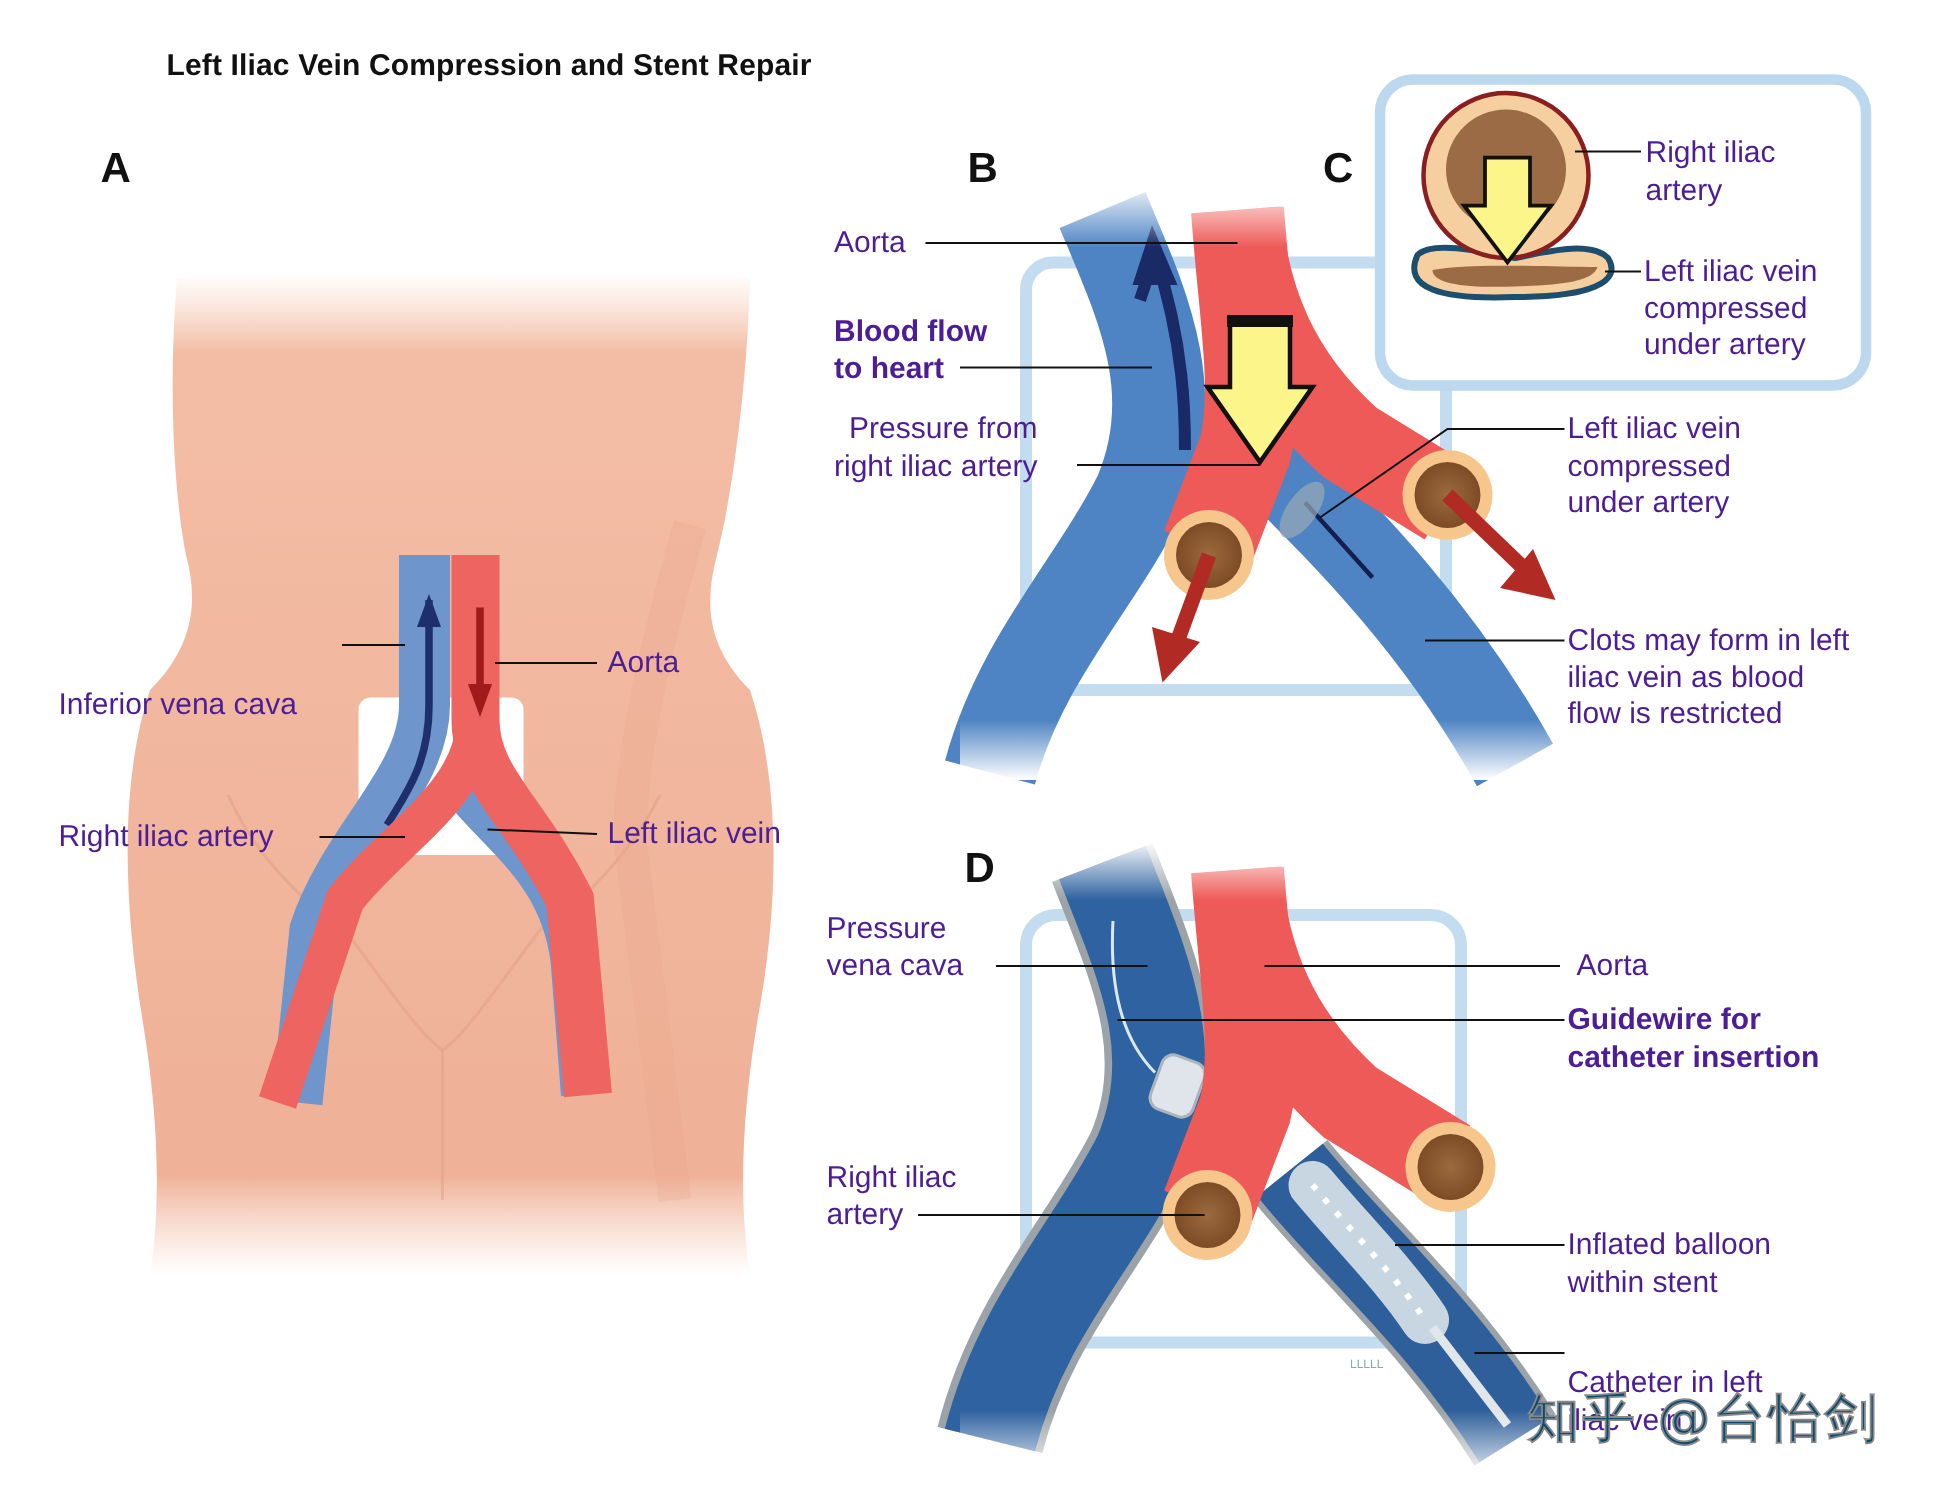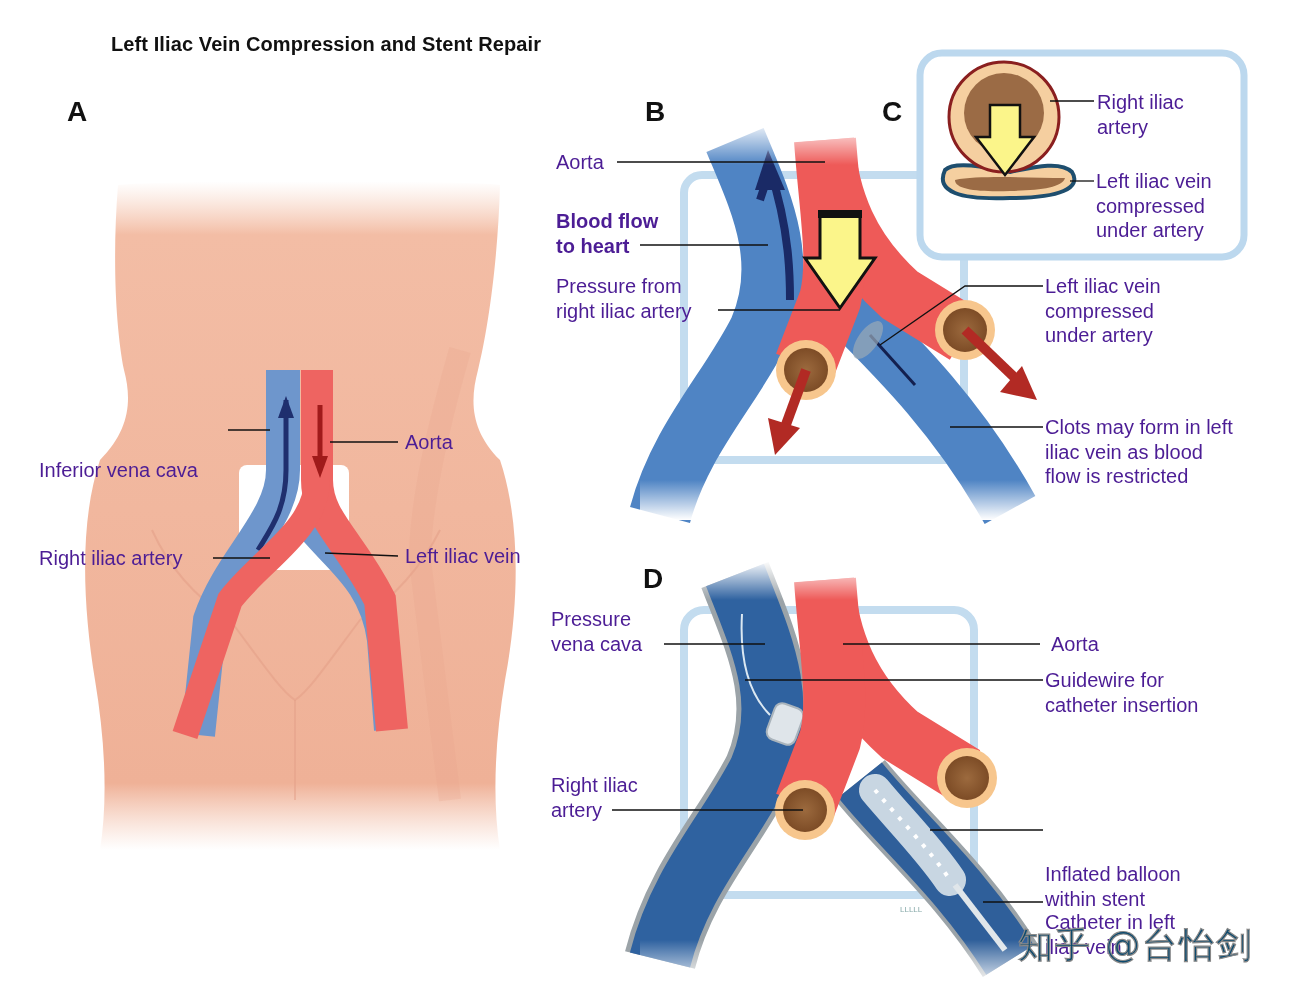--- a/index.html
+++ b/index.html
@@ -157,21 +157,21 @@
 <div class="lbl" style="left:39px;top:418px;margin-top:40px;">Inferior vena cava</div>
 <div class="lbl" style="left:405px;top:430px;">Aorta</div>
 <div class="lbl" style="left:39px;top:546px;">Right iliac artery</div>
 <div class="lbl" style="left:405px;top:544px;">Left iliac vein</div>
 
 <div class="lbl" style="left:556px;top:150px;">Aorta</div>
 <div class="lbl" style="left:556px;top:209px;font-weight:bold;">
   <div>Blood flow</div>
   <div>to heart</div>
 </div>
-<div class="lbl" style="left:556px;top:274px;">
+<div class="lbl" style="left:556px;top:274px;text-align:right;">
   <div>Pressure from</div>
   <div>right iliac artery</div>
 </div>
 <div class="lbl" style="left:1045px;top:274px;">
   <div>Left iliac vein</div>
   <div>compressed</div>
   <div>under artery</div>
 </div>
 <div class="lbl" style="left:1045px;top:415px;">
   <div>Clots may form in left</div>
@@ -187,29 +187,29 @@
   <div>Left iliac vein</div>
   <div>compressed</div>
   <div>under artery</div>
 </div>
 
 <div class="lbl" style="left:551px;top:607px;">
   <div>Pressure</div>
   <div>vena cava</div>
 </div>
 <div class="lbl" style="left:1051px;top:632px;">Aorta</div>
-<div class="lbl" style="left:1045px;top:668px;">
+<div class="lbl" style="left:1045px;top:668px;font-weight:bold;">
   <div>Guidewire for</div>
   <div>catheter insertion</div>
 </div>
 <div class="lbl" style="left:551px;top:773px;">
   <div>Right iliac</div>
   <div>artery</div>
 </div>
-<div class="lbl" style="left:1045px;top:818px;margin-top:44px;">
+<div class="lbl" style="left:1045px;top:818px;">
   <div>Inflated balloon</div>
   <div>within stent</div>
 </div>
 <div class="lbl" style="left:1045px;top:910px;">
   <div>Catheter in left</div>
   <div>iliac vein</div>
 </div>
 
 <div class="watermark">知乎 @台怡剑</div>
 

